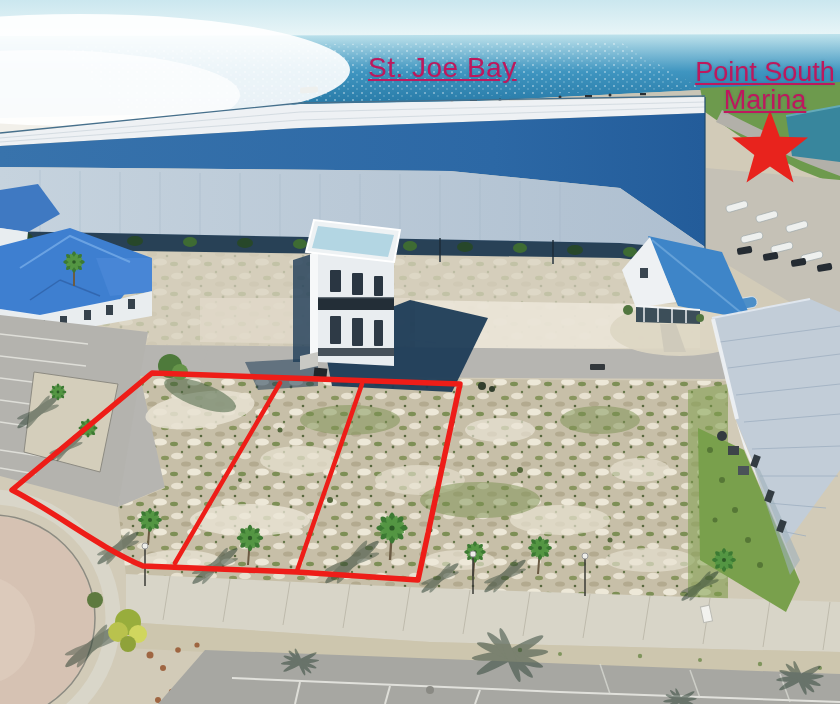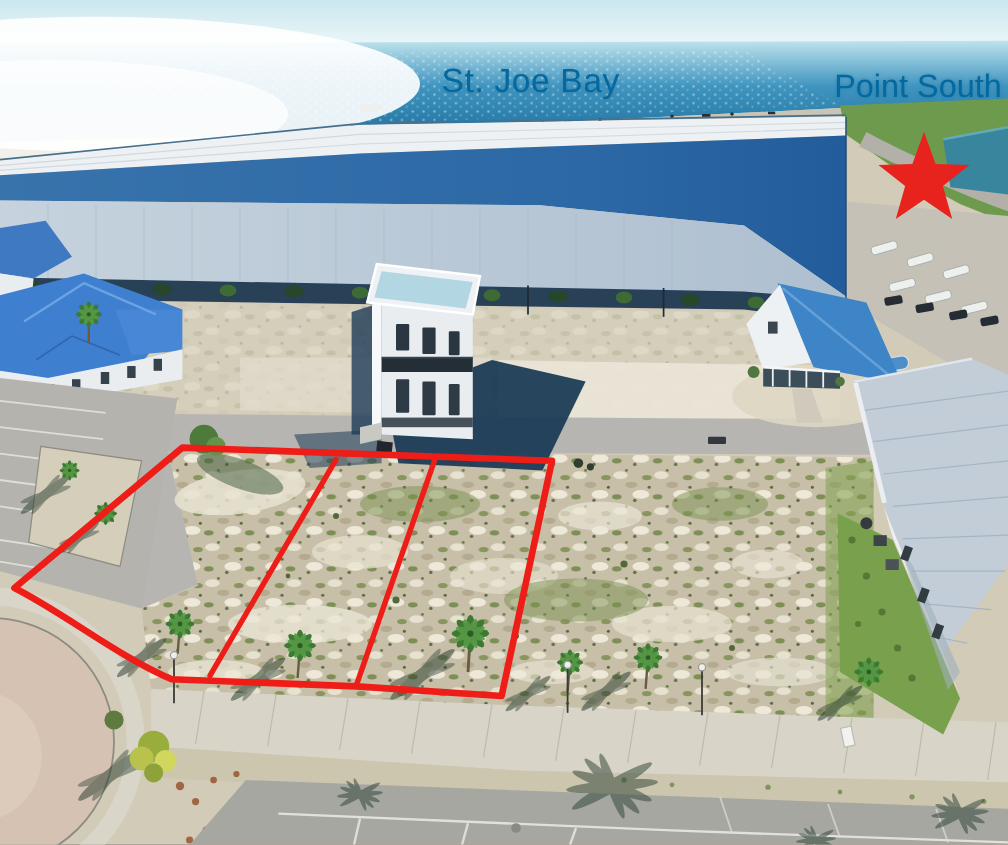--- a/index.html
+++ b/index.html
@@ -1,19 +1,19 @@
 <!DOCTYPE html>
 <html><head>
 <meta charset="utf-8">
 <style>
   html,body{margin:0;padding:0;background:#222;}
   .stage{position:relative;width:840px;height:704px;overflow:hidden;background:#d2cbb8;
          font-family:"Liberation Sans", sans-serif;}
   .stage svg{position:absolute;left:0;top:0;}
-  .label{position:absolute;color:#0369a1;text-shadow:0 0 3px rgba(20,70,100,.25);}
+  .label{position:absolute;color:#be185d;text-shadow:0 0 3px rgba(20,70,100,.25);text-decoration:underline;}
   .bay-label{left:368px;top:52px;font-size:28px;letter-spacing:.5px;}
   .marina-label{left:690px;top:58px;width:150px;text-align:center;font-size:27px;line-height:1.05;white-space:nowrap;}
 </style>
 </head>
 <body>
 
 <div class="stage">
 <svg width="840" height="704" viewBox="0 0 840 704">
   <defs>
     <linearGradient id="skyG" x1="0" y1="0" x2="0" y2="1">
@@ -475,14 +475,15 @@
     <line x1="280" y1="383" x2="175" y2="563" stroke-width="4.5" stroke-linecap="round" stroke="#ee1d18"></line>
     <line x1="362" y1="384" x2="297" y2="571" stroke-width="4.5" stroke-linecap="round" stroke="#ee1d18"></line>
   </g>
 
   <path d="M770,110 L779.7,136.7 L808,137.6 L785.7,155.1 L793.5,182.4 L770,166.5 L746.5,182.4 L754.3,155.1 L732,137.6 L760.3,136.7 Z" fill="#e8231d"></path>
 </svg>
 
 <div class="label bay-label">St. Joe Bay</div>
 <div class="label marina-label">
   <div>Point South</div>
+  <div>Marina</div>
 </div>
 </div>
 
 </body></html>

